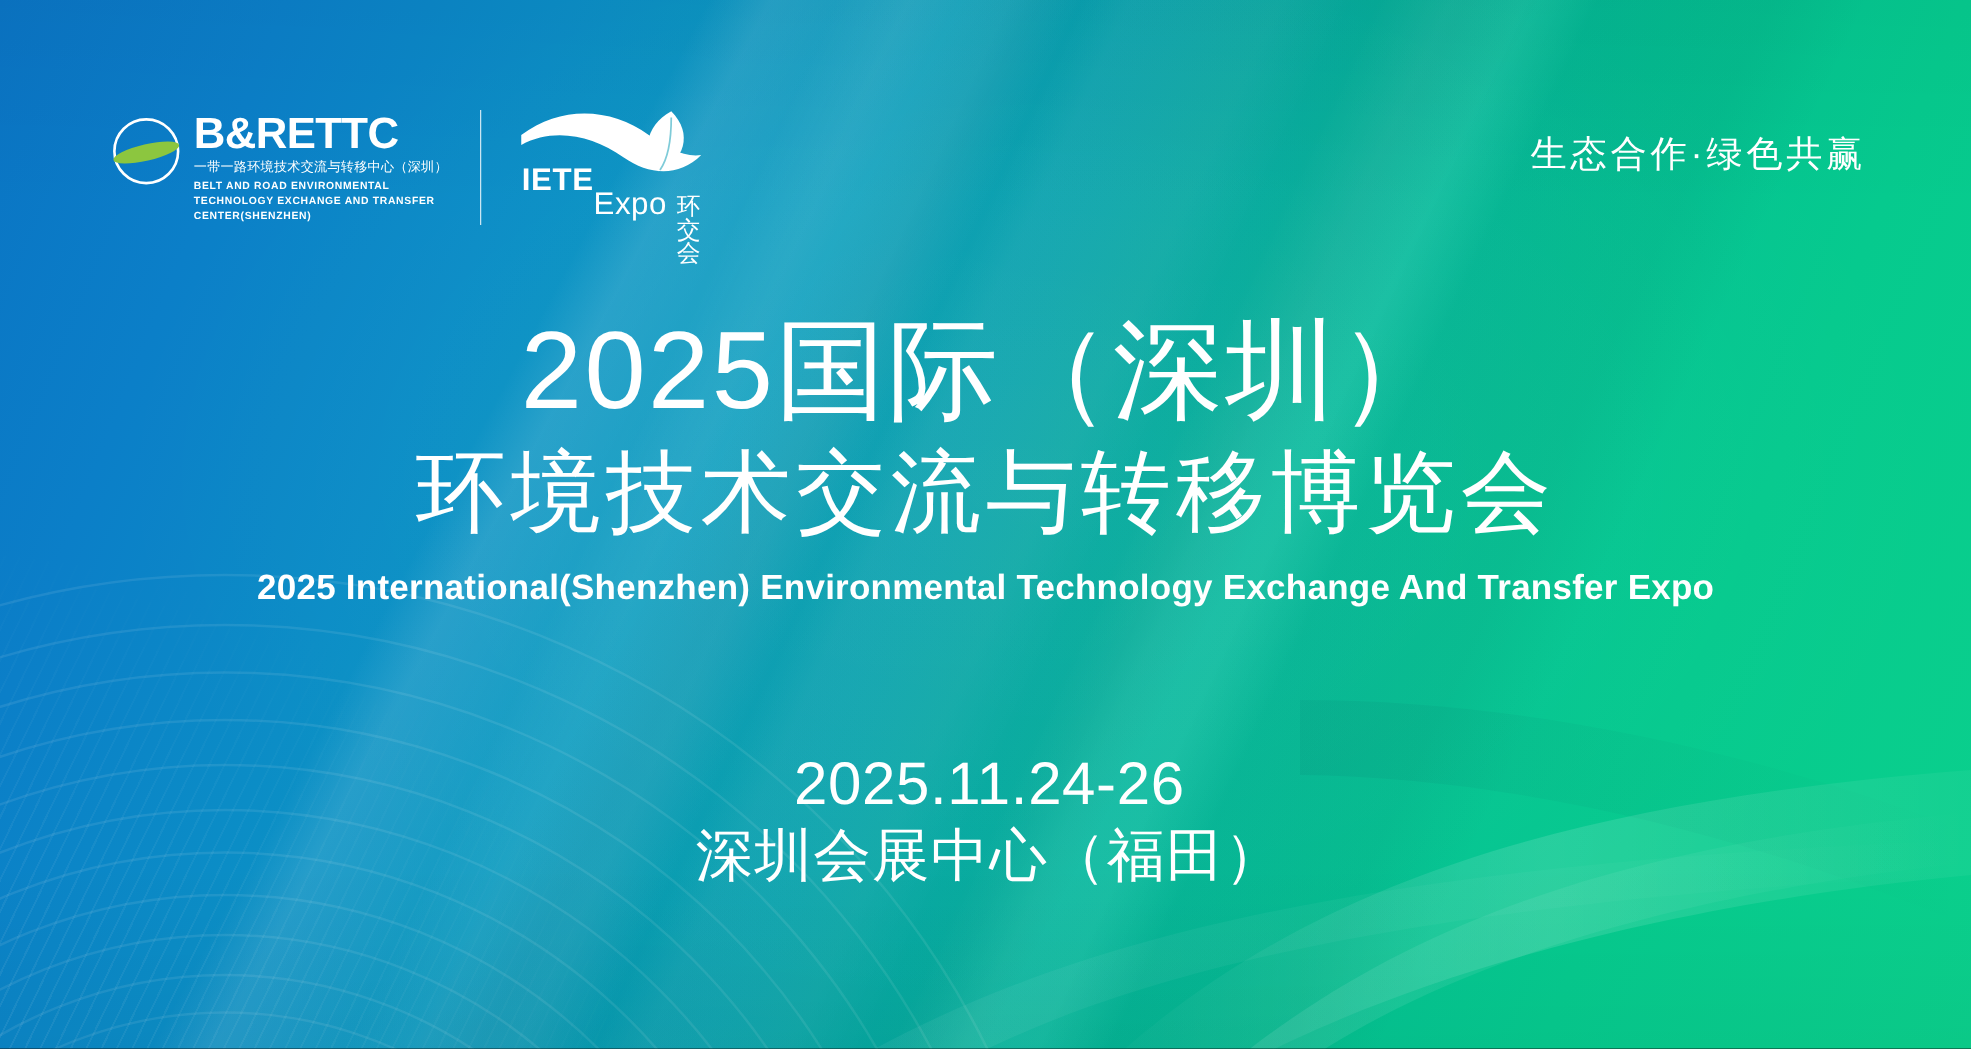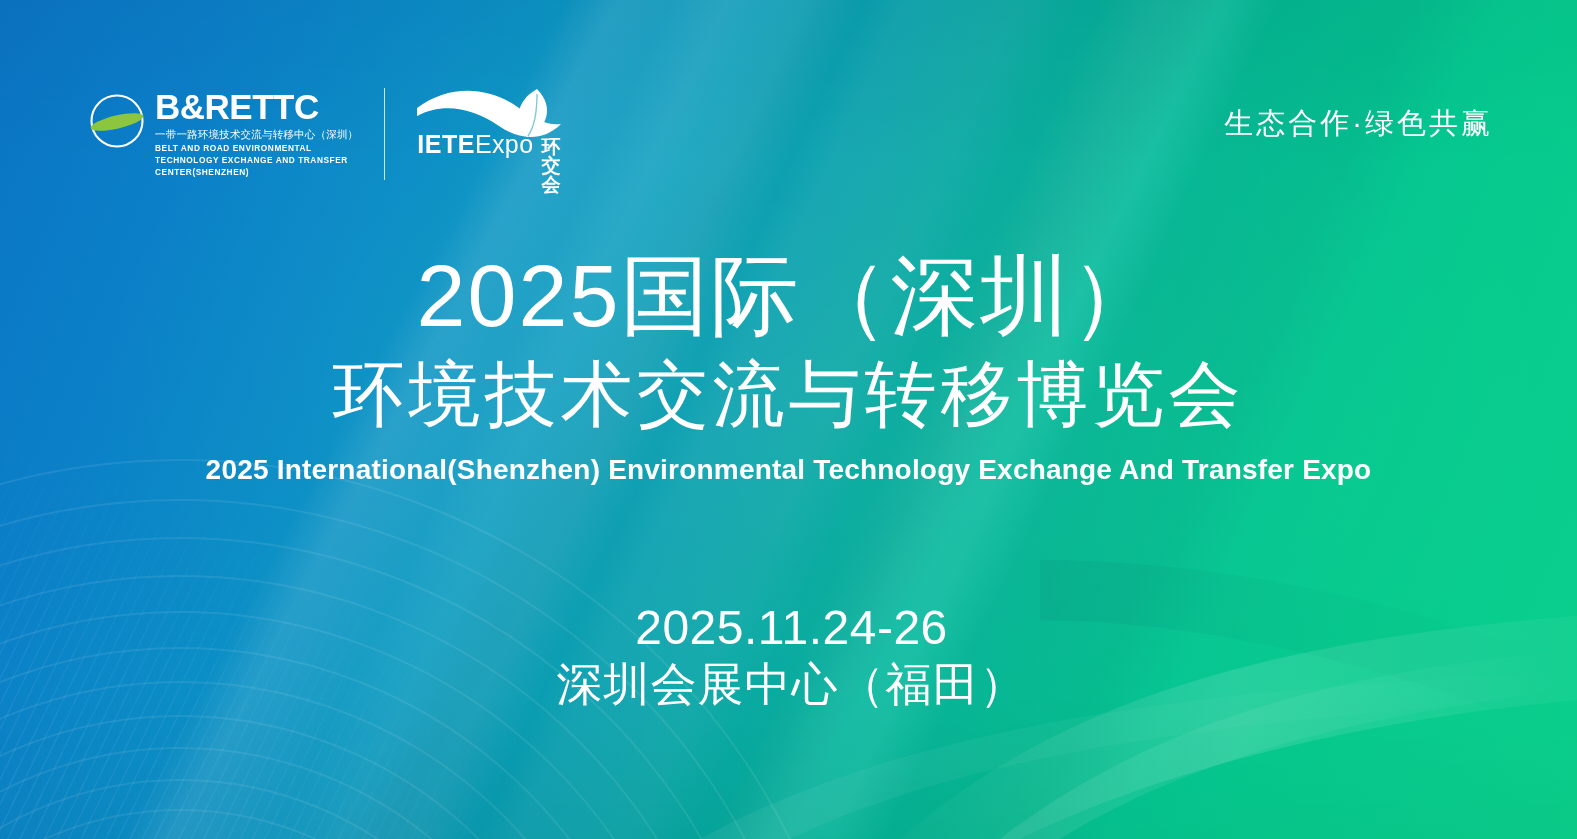--- a/index.html
+++ b/index.html
@@ -145,33 +145,33 @@
     color: #fff;
     font-size: 25px;
     font-weight: bold;
     letter-spacing: 0.5px;
     line-height: 1;
   }
   .iete-line2 {
     display: flex;
     align-items: baseline;
     gap: 8px;
-    margin-top: 0;
+    margin-top: 19px;
   }
   .iete-expo {
     color: #fff;
     font-size: 25px;
     font-weight: 300;
     letter-spacing: 0.4px;
     line-height: 1;
   }
   .iete-cn {
     color: #fff;
     font-size: 19px;
-    font-weight: bold;
+    font-weight: normal;
     letter-spacing: 0.5px;
     line-height: 1;
   }
 
   .slogan {
     position: absolute;
     right: 84px;
     top: 104px;
     color: #ffffff;
     font-size: 29px;

